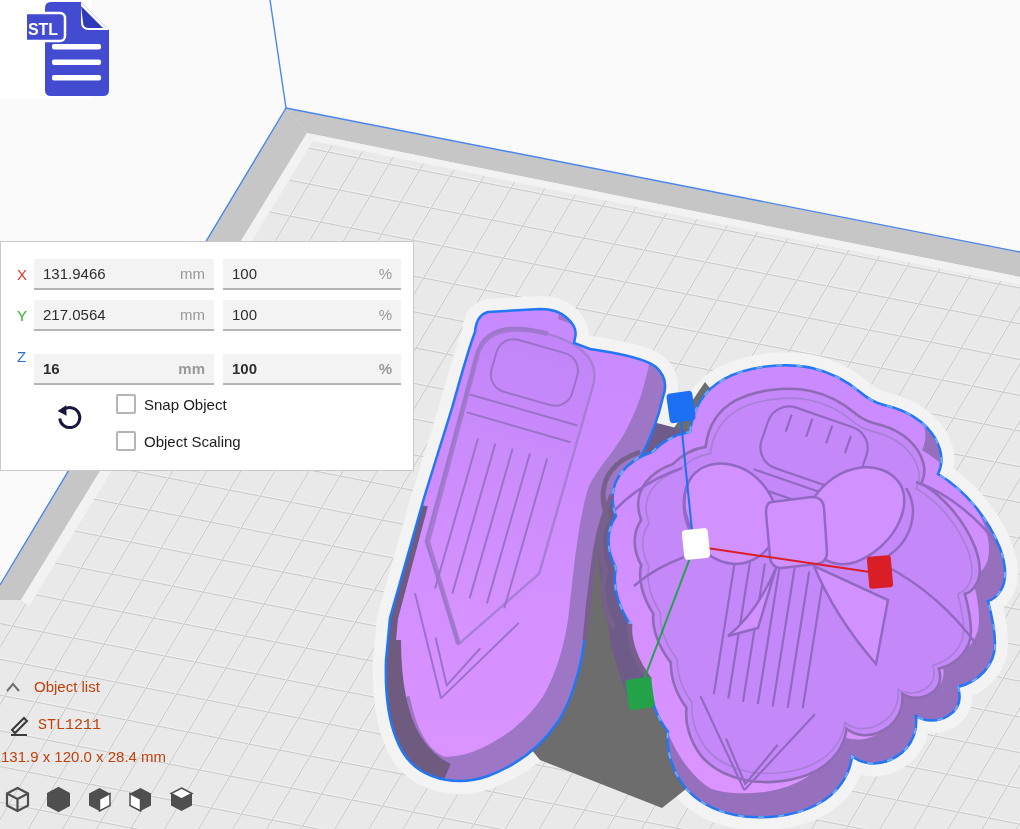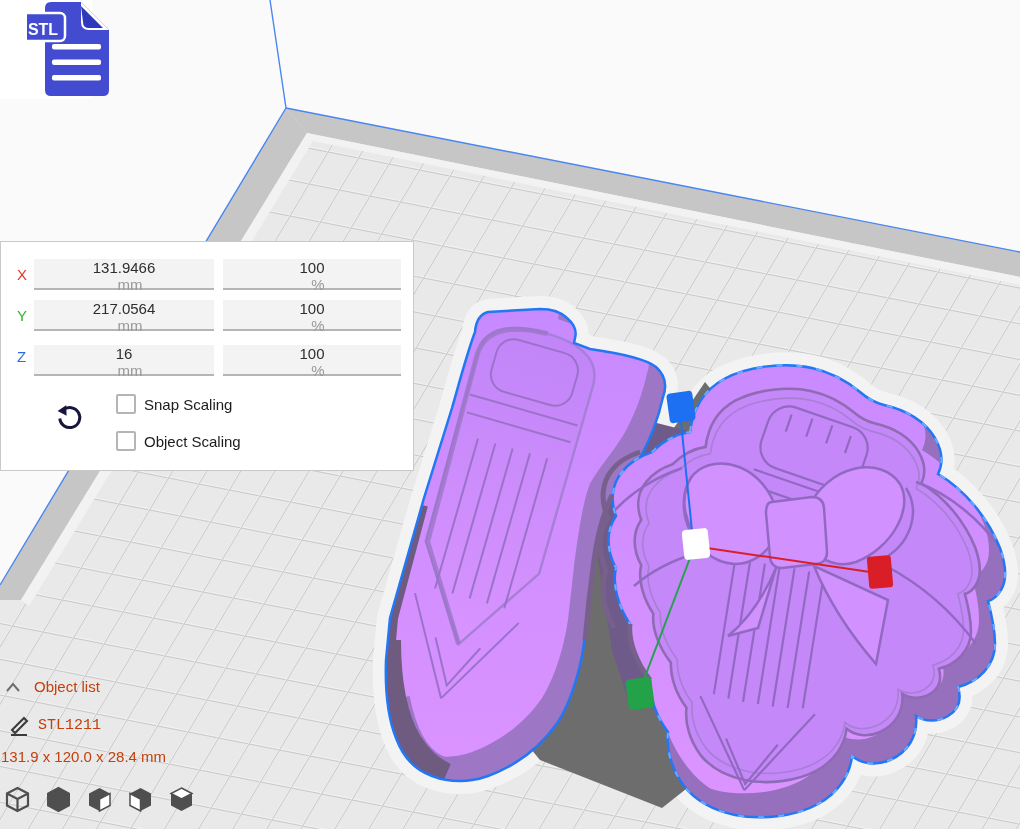--- a/index.html
+++ b/index.html
@@ -5,25 +5,25 @@
   * { margin:0; padding:0; box-sizing:border-box; }
   html,body { width:1020px; height:829px; overflow:hidden; background:#fafafa;
     font-family:"Liberation Sans", sans-serif; }
   #scene { position:absolute; left:0; top:0; }
   .stl-card { position:absolute; left:0; top:0; width:92px; height:99px; background:#ffffff;padding-left:27px; }
   .panel { position:absolute; left:0; top:241px; width:414px; height:230px;
     background:#ffffff; border:1px solid #c9c9c9; }
   .axis-label { position:absolute; left:16px; width:16px; font-size:15px; }
   .field { position:absolute; height:31px; background:#f3f3f3; border-bottom:2px solid #b5b5b5;
     display:flex; align-items:center; justify-content:space-between; padding:0 9px;
-    font-size:15px; color:#2e2e2e;flex-direction:column; }
+    font-size:15px; color:#2e2e2e; }
   .field .suffix { color:#999999;margin-left:12px; }
   .f1 { left:33px; width:180px; }
   .f2 { left:222px; width:178px; }
-  .row1 { top:17px; } .row2 { top:58px; } .row3 { top:103px; }
+  .row1 { top:17px; } .row2 { top:58px; } .row3 { top:112px;font-weight:bold; }
   .axis-row1 { top:24px; } .axis-row2 { top:65px; } .axis-row3 { top:106px; }
   .checkbox { position:absolute; left:115px; width:20px; height:20px; background:#ffffff;
     border:2px solid #b5b5b5; border-radius:2px; }
   .cb-label { position:absolute; left:143px; font-size:15px; color:#1c1c1c; }
   .reset-wrap { position:absolute; left:52px; top:162px; width:30px; height:32px; }
   .blk { position:absolute; color:#c2410c; font-size:15px; }
   .view-icons { position:absolute; left:4px; top:786px; display:flex; gap:14px; }
 </style>
 </head>
 <body>
@@ -347,21 +347,21 @@
     <span class="suffix">%</span>
   </div>
 
   <div class="reset-wrap">
     <svg width="30" height="32" viewBox="0 0 30 32">
       <path d="M 10,6.2 A 10,10 0 1 1 6.8,14.5" fill="none" stroke="#16163f" stroke-width="3"></path>
       <path d="M 13.2,1.2 L 13.6,11.8 L 4.6,7.0 Z" fill="#16163f"></path>
     </svg>
   </div>
   <div class="checkbox" style="top:152px"></div>
-  <div class="cb-label" style="top:154px">Snap Scaling</div>
+  <div class="cb-label" style="top:154px">Snap Object</div>
   <div class="checkbox" style="top:189px"></div>
   <div class="cb-label" style="top:191px">Object Scaling</div>
 </div>
 
 <svg style="position:absolute; left:5px; top:680px;" width="18" height="14" viewBox="0 0 18 14">
   <path d="M 2,11 L 8,4 L 14,11" fill="none" stroke="#6e6e6e" stroke-width="2"></path>
 </svg>
 <div class="blk" style="left:34px; top:678px;">Object list</div>
 <svg style="position:absolute; left:8px; top:714px;" width="24" height="24" viewBox="0 0 24 24">
   <path d="M 4,16 L 16,4 L 19,7 L 7,19 Z M 3,21 L 19,21" fill="none" stroke="#3a3a3a" stroke-width="2"></path>

